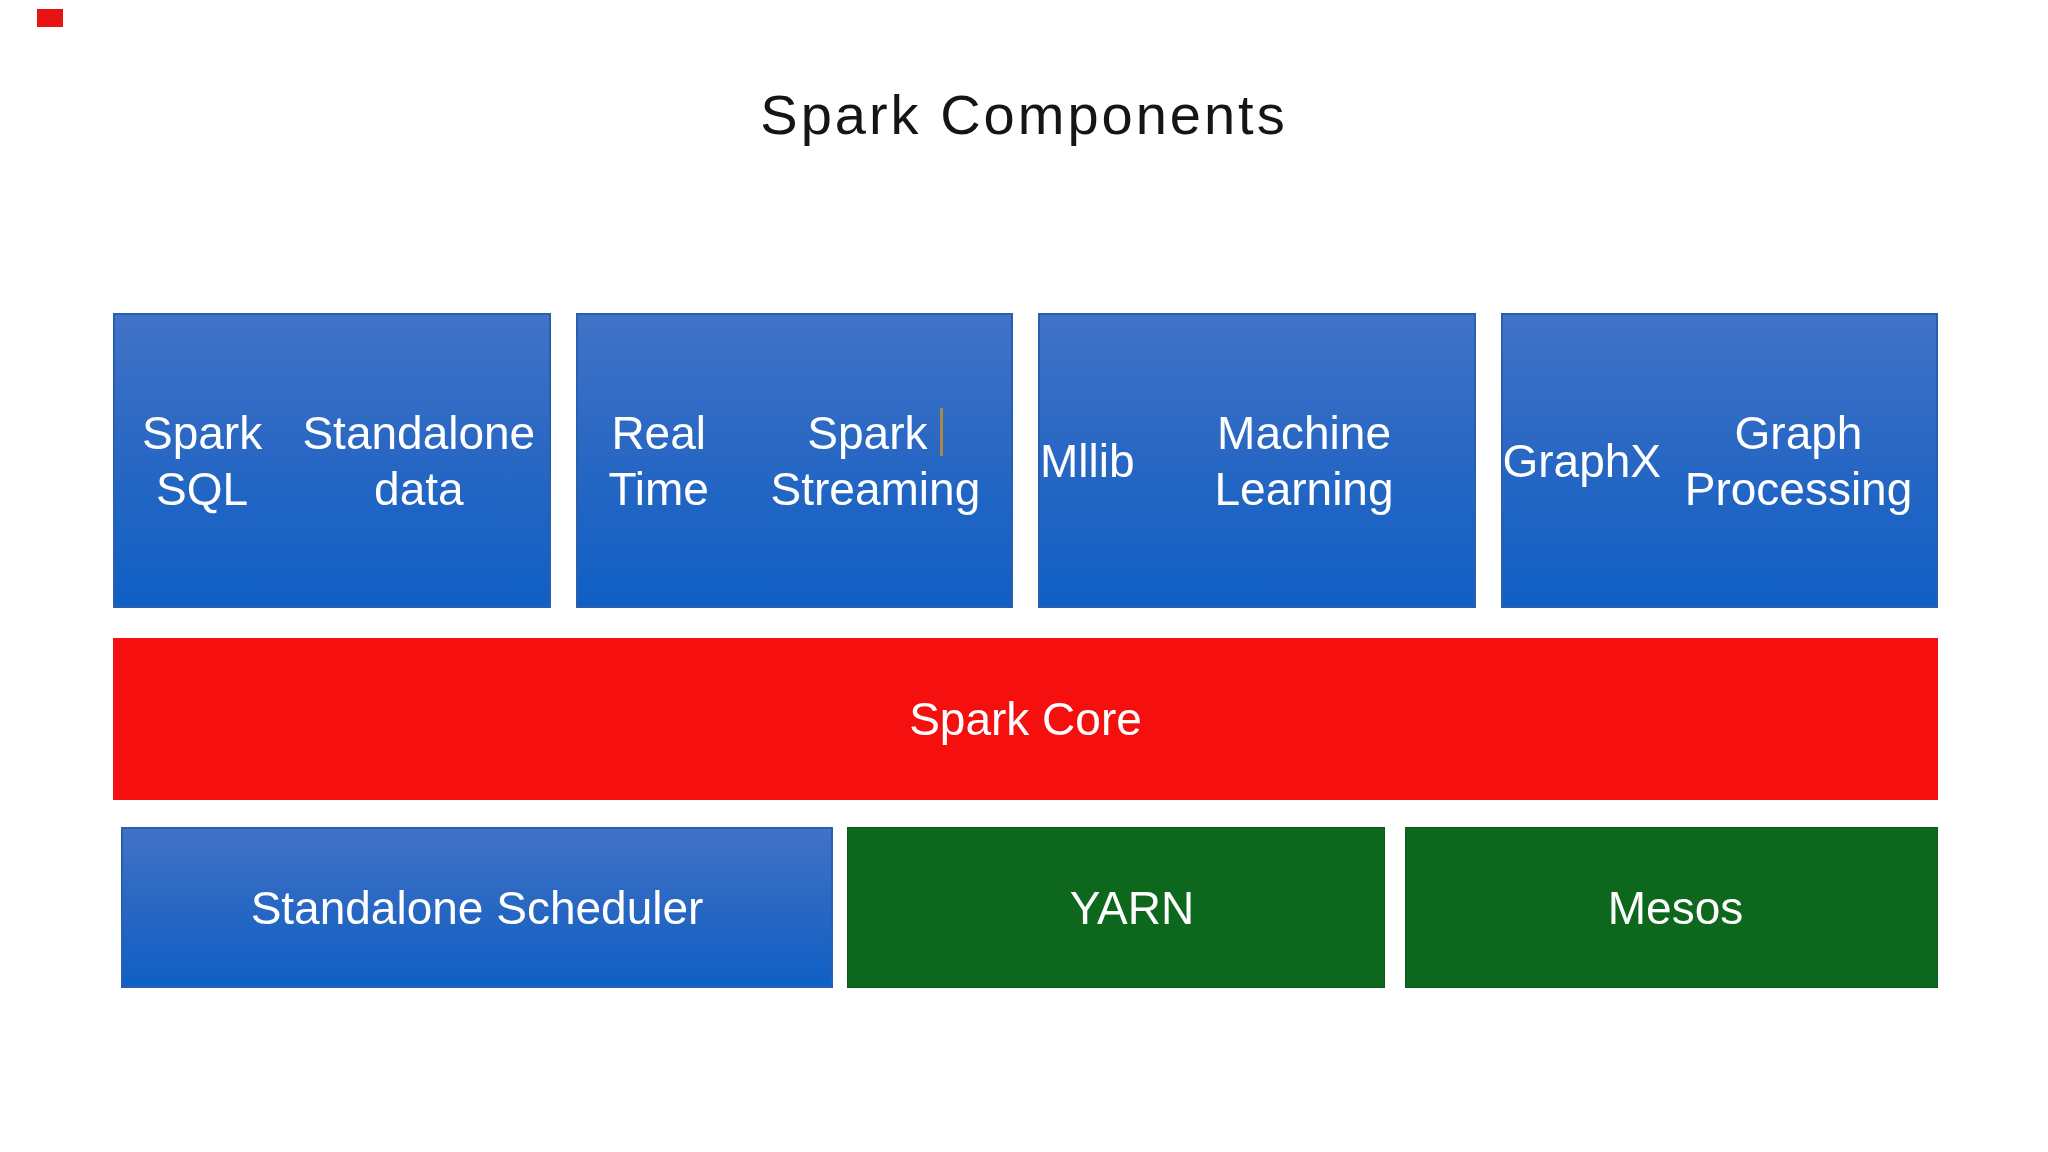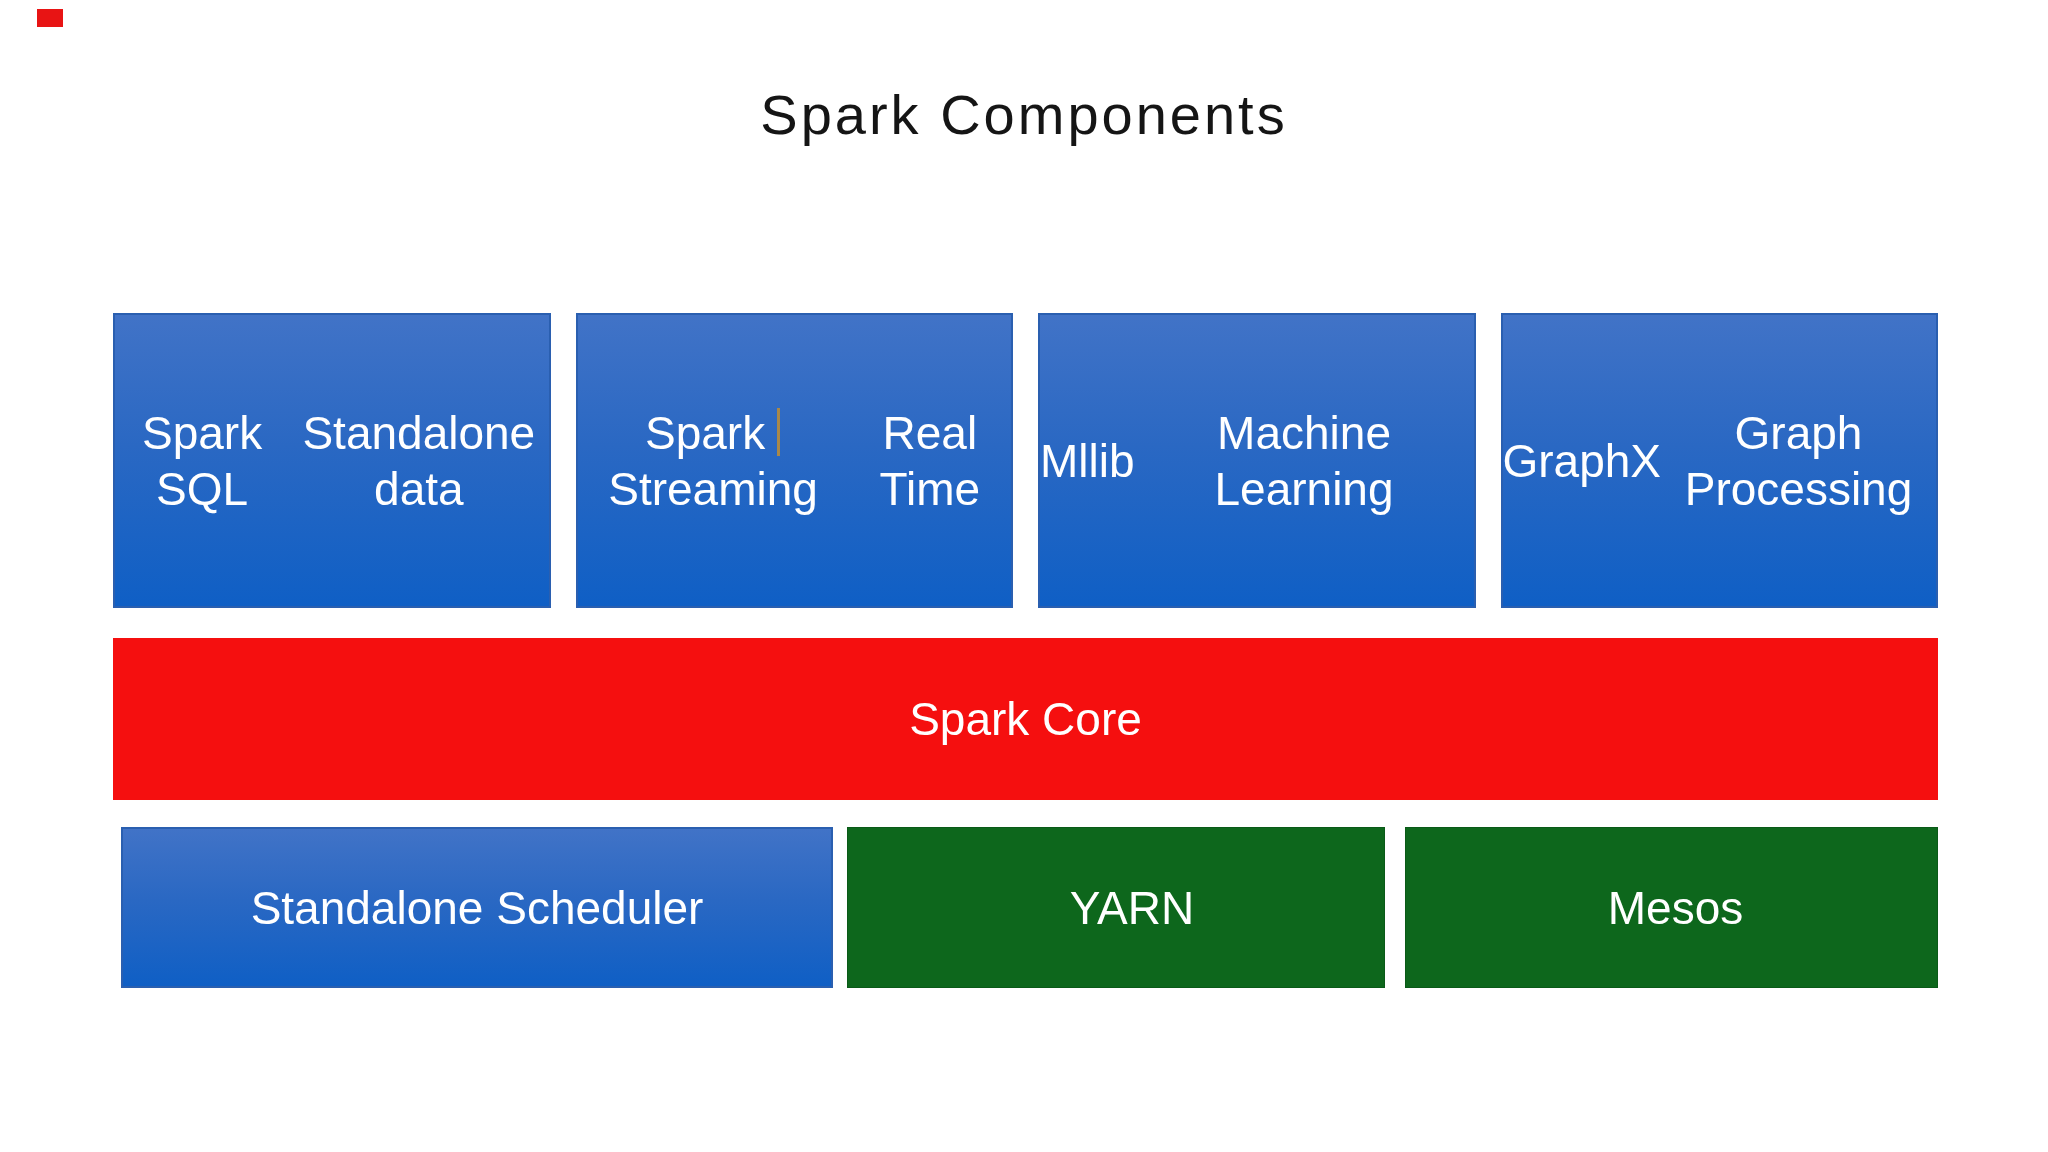--- a/index.html
+++ b/index.html
@@ -118,22 +118,22 @@
   <h1 class="title">Spark Components</h1>
 
   <div class="top-row">
 
     <div class="box box-blue">
       <div>Spark SQL</div>
       <div>Standalone data</div>
     </div>
 
     <div class="box box-blue">
+      <div>Real Time</div>
       <div><span>Spark</span><span class="text-cursor"></span><span>Streaming</span></div>
-      <div>Real Time</div>
     </div>
 
     <div class="box box-blue">
       <div>Mllib</div>
       <div>Machine Learning</div>
     </div>
 
     <div class="box box-blue">
       <div>GraphX</div>
       <div>Graph Processing</div>

